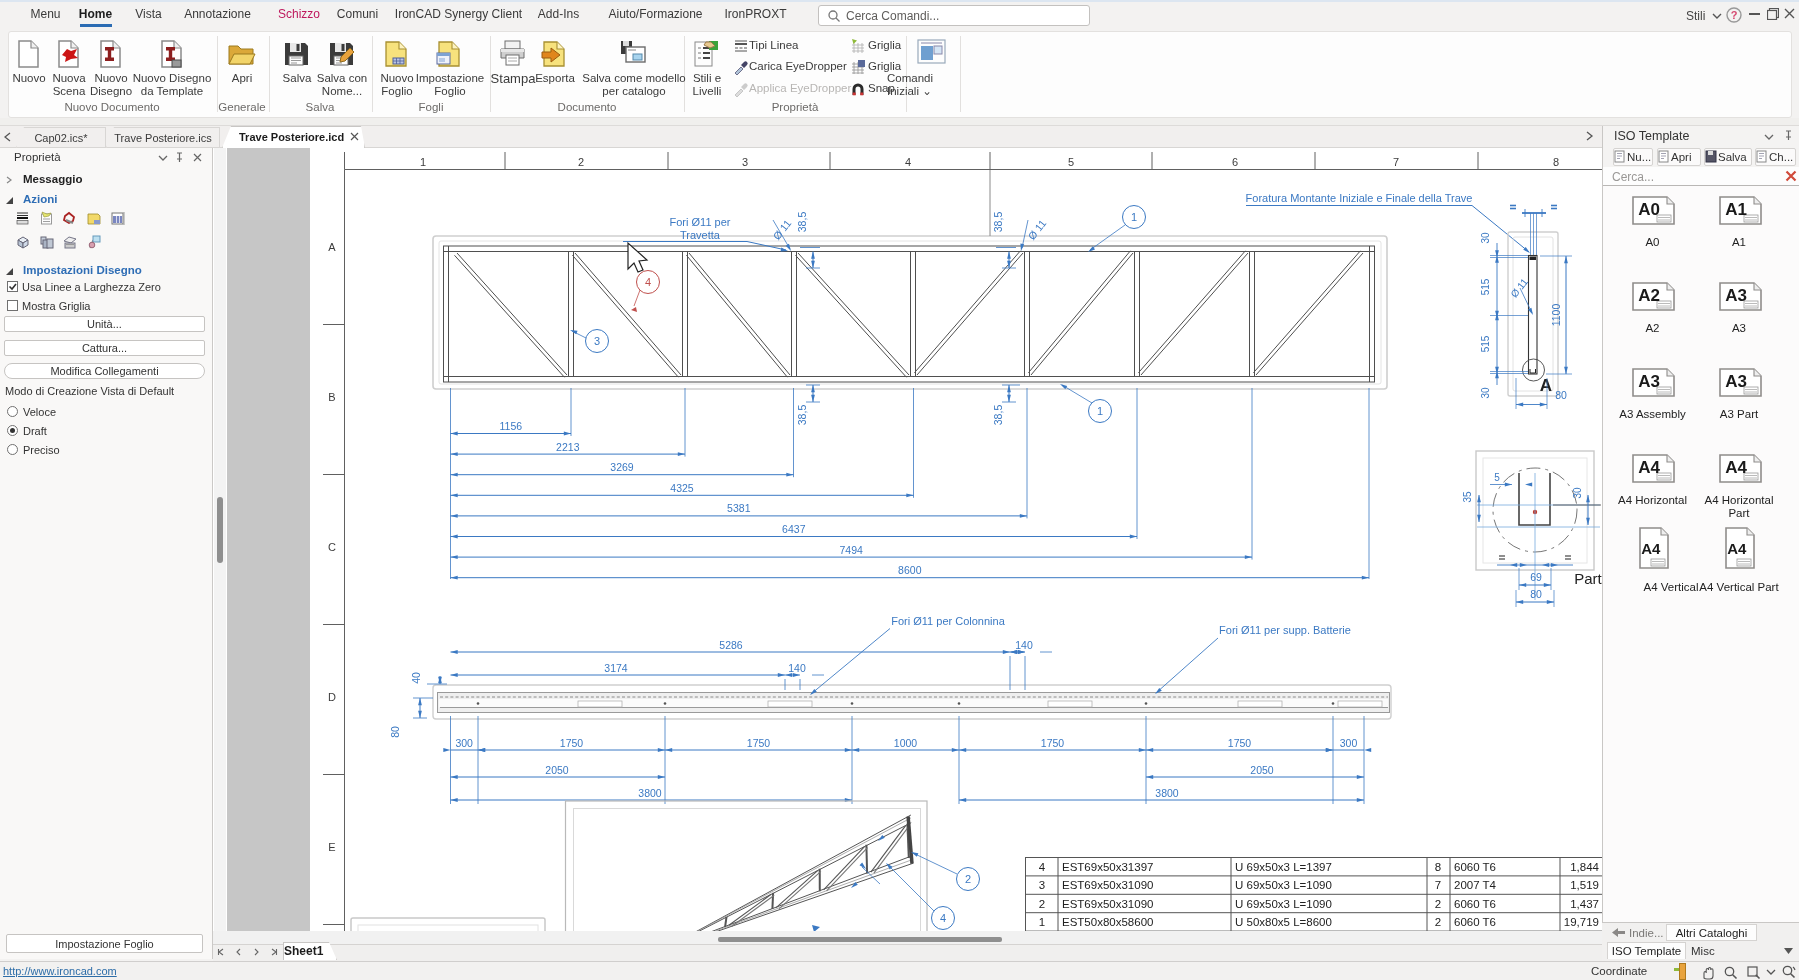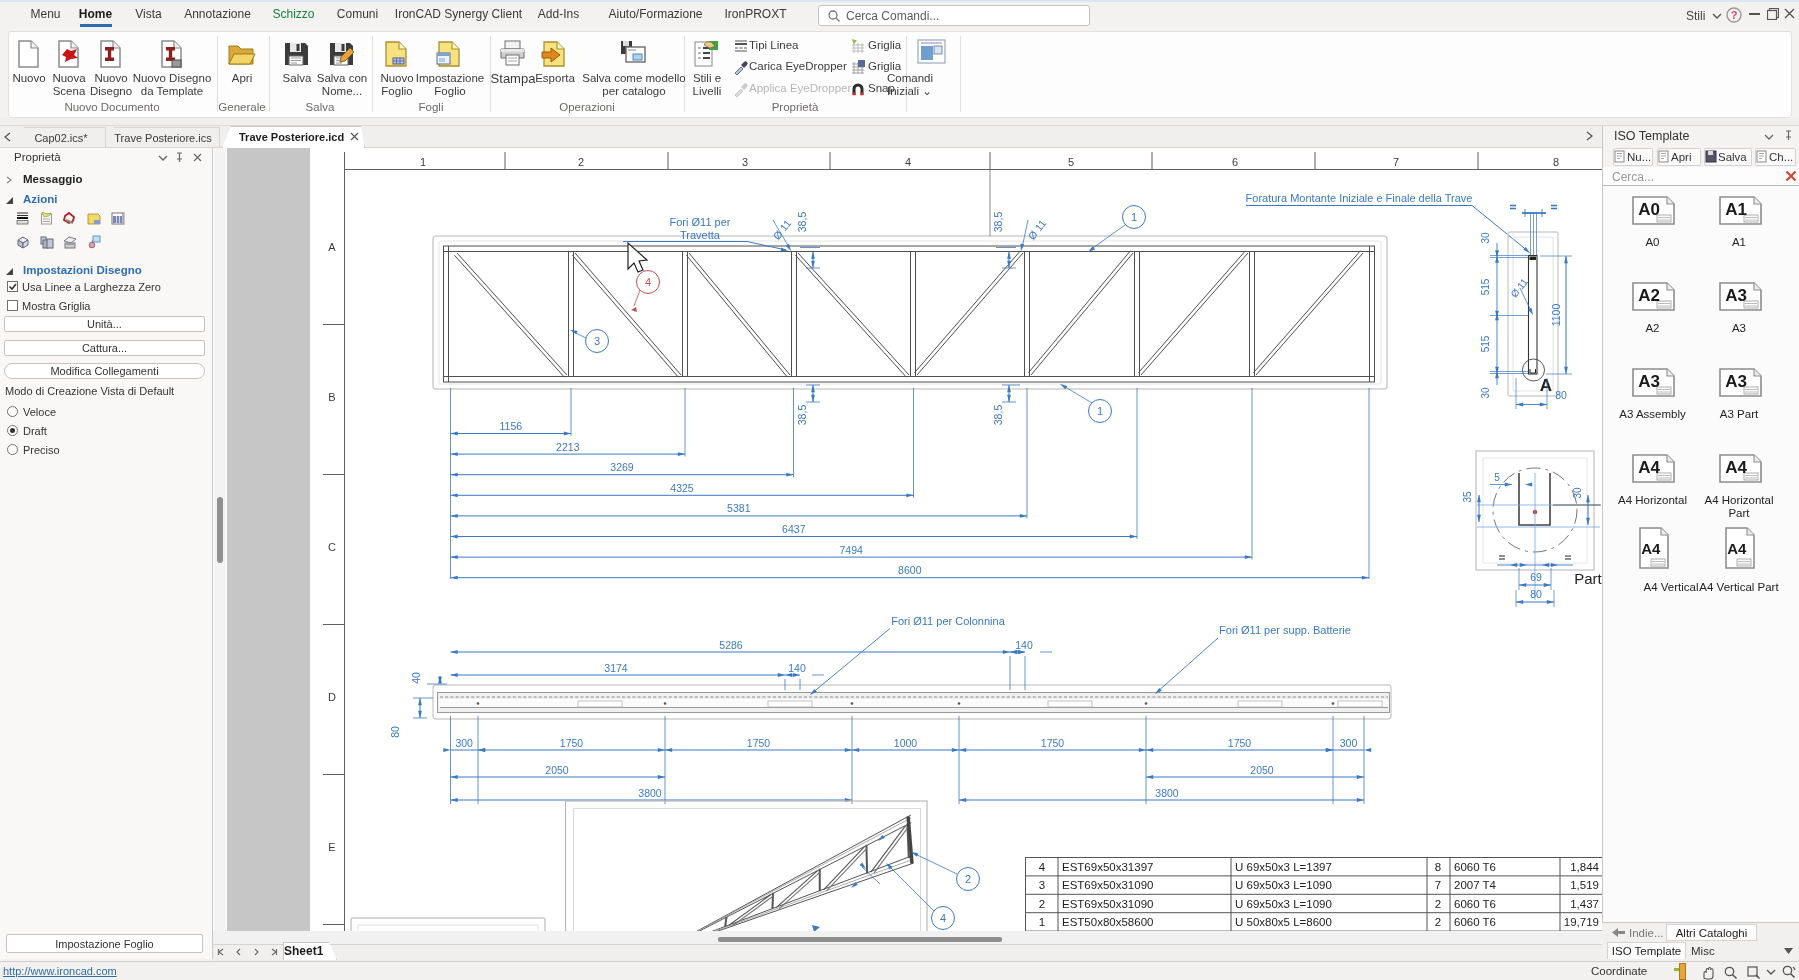--- a/index.html
+++ b/index.html
@@ -3,21 +3,21 @@
 *{margin:0;padding:0;box-sizing:border-box;font-family:"Liberation Sans",sans-serif}
 body{width:1799px;height:980px;overflow:hidden;background:#f3f2f1;position:relative;font-size:12px;color:#333}
 .abs{position:absolute}
 svg text{font-family:"Liberation Sans",sans-serif}
 </style></head><body>
 <div class="abs" style="left:0;top:0;width:1799px;height:30px;background:#f3f2f1;border-top:2px solid #dce6f1"></div>
 <div class="abs" style="left:28px;top:7px;width:35px;height:18px;text-align:center;font-size:12px;color:#3a3a3a">Menu</div>
 <div class="abs" style="left:78px;top:7px;width:35px;height:18px;text-align:center;font-size:12px;font-weight:bold;color:#1d1d1d">Home</div>
 <div class="abs" style="left:128px;top:7px;width:41px;height:18px;text-align:center;font-size:12px;color:#3a3a3a">Vista</div>
 <div class="abs" style="left:179px;top:7px;width:77px;height:18px;text-align:center;font-size:12px;color:#3a3a3a">Annotazione</div>
-<div class="abs" style="left:267px;top:7px;width:53px;height:18px;text-align:center;font-size:12px;color:#15803d">Schizzo</div>
+<div class="abs" style="left:267px;top:7px;width:53px;height:18px;text-align:right;font-size:12px;color:#be185d">Schizzo</div>
 <div class="abs" style="left:334px;top:7px;width:47px;height:18px;text-align:center;font-size:12px;color:#3a3a3a">Comuni</div>
 <div class="abs" style="left:387px;top:7px;width:143px;height:18px;text-align:center;font-size:12px;color:#3a3a3a">IronCAD Synergy Client</div>
 <div class="abs" style="left:532px;top:7px;width:53px;height:18px;text-align:center;font-size:12px;color:#3a3a3a">Add-Ins</div>
 <div class="abs" style="left:602px;top:7px;width:107px;height:18px;text-align:center;font-size:12px;color:#3a3a3a">Aiuto/Formazione</div>
 <div class="abs" style="left:723px;top:7px;width:65px;height:18px;text-align:center;font-size:12px;color:#3a3a3a">IronPROXT</div>
 <div class="abs" style="left:80px;top:24px;width:32px;height:3px;background:#2b6cb3"></div>
 <div class="abs" style="left:818px;top:5px;width:272px;height:21px;background:#fff;border:1px solid #c3c1bf;border-radius:3px"></div>
 <svg class="abs" style="left:827px;top:9px" width="14" height="14" viewBox="0 0 14 14">
     <circle cx="6" cy="6" r="4" fill="none" stroke="#777" stroke-width="1.3"></circle>
     <line x1="9" y1="9" x2="12.5" y2="12.5" stroke="#777" stroke-width="1.3"></line>
@@ -47,21 +47,21 @@
 <div class="abs" style="left:269px;top:36px;width:1px;height:76px;background:#e2e0de"></div>
 <div class="abs" style="left:372px;top:36px;width:1px;height:76px;background:#e2e0de"></div>
 <div class="abs" style="left:490px;top:36px;width:1px;height:76px;background:#e2e0de"></div>
 <div class="abs" style="left:684px;top:36px;width:1px;height:76px;background:#e2e0de"></div>
 <div class="abs" style="left:906px;top:36px;width:1px;height:76px;background:#e2e0de"></div>
 <div class="abs" style="left:960px;top:36px;width:1px;height:76px;background:#e2e0de"></div>
 <div class="abs" style="left:42px;top:101px;width:140px;height:13px;text-align:center;font-size:11.5px;color:#6c6a68">Nuovo Documento</div>
 <div class="abs" style="left:172px;top:101px;width:140px;height:13px;text-align:center;font-size:11.5px;color:#6c6a68">Generale</div>
 <div class="abs" style="left:250px;top:101px;width:140px;height:13px;text-align:center;font-size:11.5px;color:#6c6a68">Salva</div>
 <div class="abs" style="left:361px;top:101px;width:140px;height:13px;text-align:center;font-size:11.5px;color:#6c6a68">Fogli</div>
-<div class="abs" style="left:517px;top:101px;width:140px;height:13px;text-align:center;font-size:11.5px;color:#6c6a68">Operazioni</div>
+<div class="abs" style="left:517px;top:101px;width:140px;height:13px;text-align:center;font-size:11.5px;color:#6c6a68">Documento</div>
 <div class="abs" style="left:725px;top:101px;width:140px;height:13px;text-align:center;font-size:11.5px;color:#6c6a68">Proprietà</div>
 <svg class="abs" style="left:14px;top:39px" width="30" height="30" viewBox="0 0 30 30">
     <path d="M5 2 h12 l7 7 v19 h-19 Z" fill="#fff" stroke="#8a8a8a" stroke-width="1.5"></path>
     <path d="M17 2 v7 h7" fill="#f0f0f0" stroke="#8a8a8a" stroke-width="1.2"></path>
   </svg>
 <div class="abs" style="left:-31px;top:72px;width:120px;text-align:center;font-size:11.5px;line-height:13px;color:#3b3b3b">Nuovo</div>
 <svg class="abs" style="left:54px;top:39px" width="30" height="30" viewBox="0 0 30 30">
     <path d="M5 2 h12 l7 7 v19 h-19 Z" fill="#fff" stroke="#8a8a8a" stroke-width="1.5"></path>
     <path d="M17 2 v7 h7" fill="#f0f0f0" stroke="#8a8a8a" stroke-width="1.2"></path>
     <path d="M8 16 l5 -6 l4 2 l6 -2 l-3 6 l4 3 l-7 1 l-6 3 l1 -5 Z" fill="#cc1616"></path>

